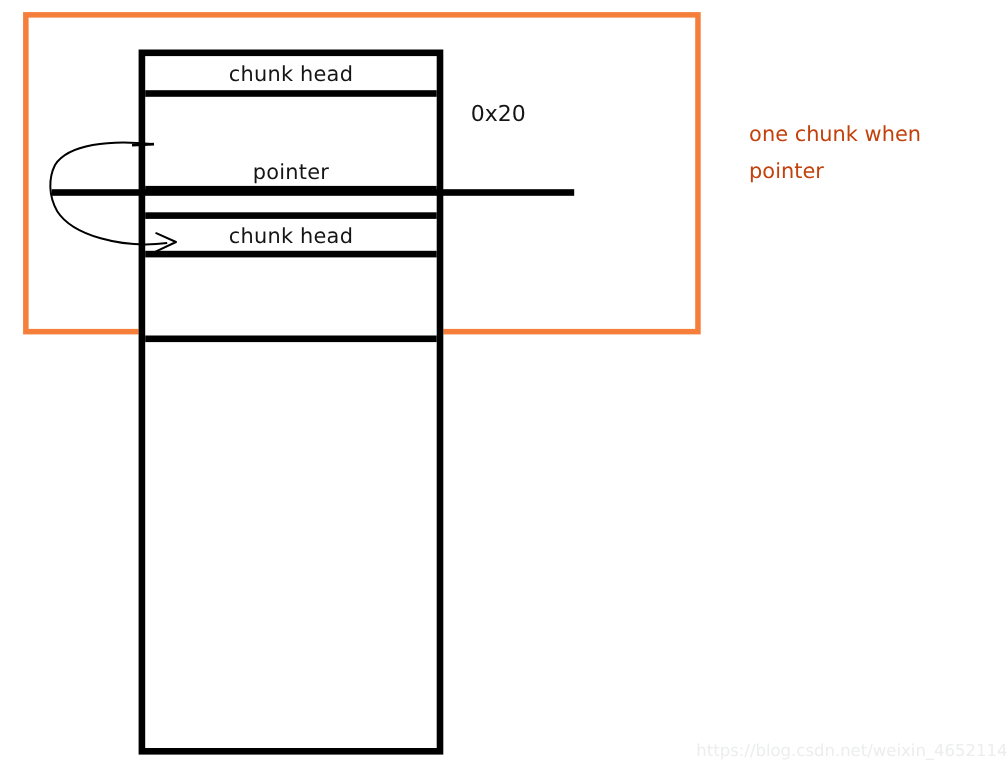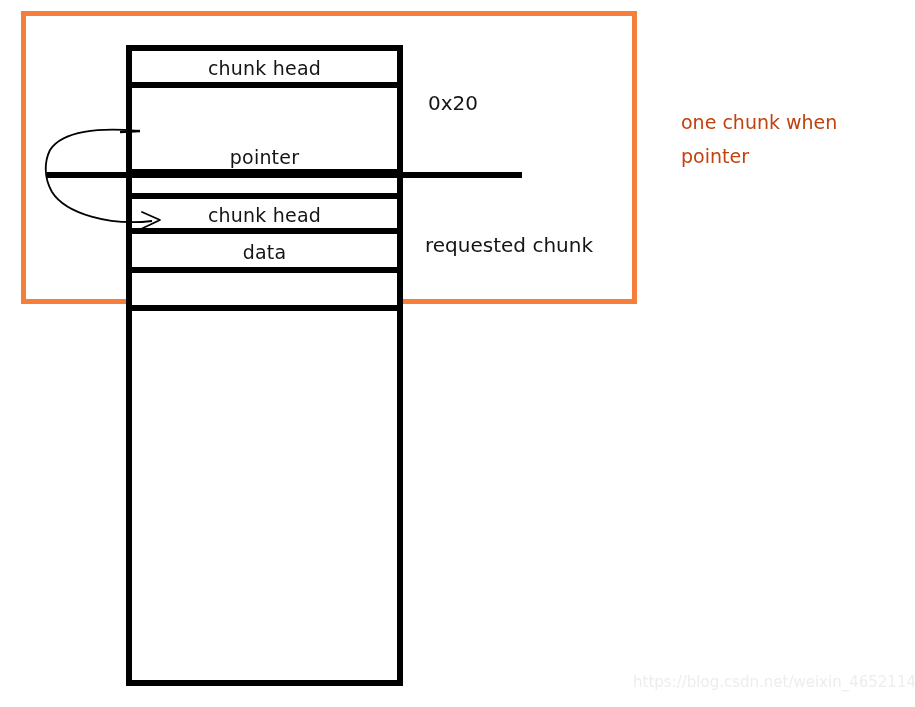--- a/index.html
+++ b/index.html
@@ -134,23 +134,20 @@
     </div>
 
     <div class="memrow nolabel" style="top:104px; height:44px;">
       <span class="celltext"></span>
     </div>
 
     <div class="memrow" style="top:148px; height:35px;">
       <span class="celltext">chunk head</span>
     </div>
 
-    <div class="memrow" style="top:183px; height:39px;">
-      <span class="celltext">data</span>
-    </div>
 
     <div class="memrow nolabel" style="top:222px; height:38px;">
       <span class="celltext"></span>
     </div>
 
     <div class="memrow noborder" style="top:260px; height:375px;">
       <span class="celltext"></span>
     </div>
 
   </div>
@@ -163,21 +160,20 @@
 
     <path d="M 138 131 C 100 127, 62 131, 50 150
              C 44 162, 44 178, 52 192
              C 66 214, 110 226, 152 221" fill="none" stroke="#000000" stroke-width="1.8"></path>
 
     <path d="M 142 212 L 160 220 L 141 229" fill="none" stroke="#000000" stroke-width="1.8" stroke-linecap="round" stroke-linejoin="round"></path>
   </svg>
 
   <div class="annot annot-0x20">0x20</div>
 
-  <div class="annot annot-requested">requested chunk</div>
 
   <div class="caption-orange">
     <span>one chunk when</span>
     <span>pointer</span>
   </div>
 
   <div class="watermark">https://blog.csdn.net/weixin_46521144</div>
 
 </div>
 

